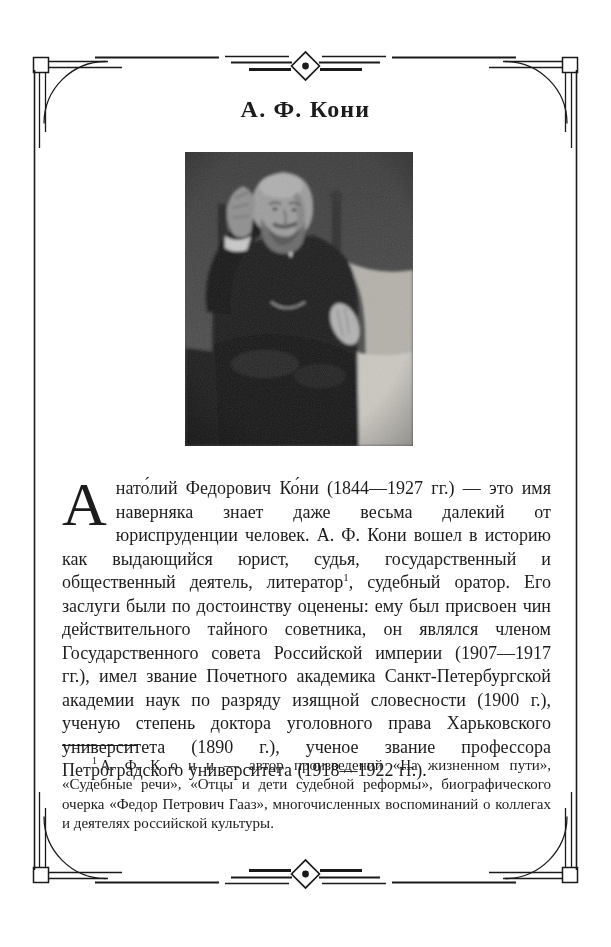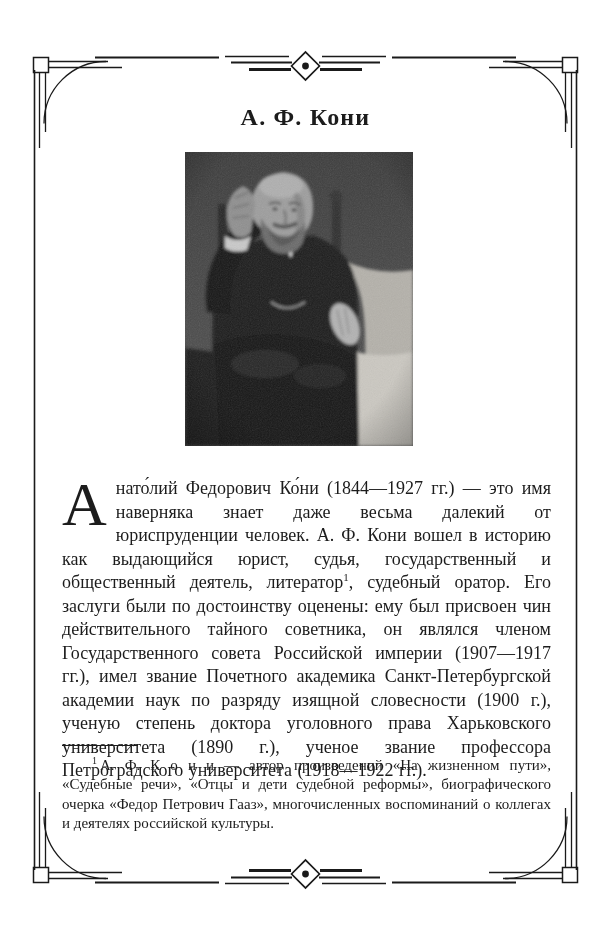--- a/index.html
+++ b/index.html
@@ -7,21 +7,21 @@
     width: 611px; height: 947px;
     background: #ffffff;
     font-family: "Liberation Serif", serif;
     color: #1c1c1c;
     position: relative;
     overflow: hidden;
   }
   .page { position: absolute; inset: 0; background: #ffffff; }
   .frame-svg { position: absolute; left: 0; top: 0; }
   .title {
-    position: absolute; top: 104px; left: 0; width: 611px;
+    position: absolute; top: 96px; left: 0; width: 611px;
     margin: 0; text-align: center;
     font-size: 24px; font-weight: bold; letter-spacing: 1.2px;
   }
   .photo {
     position: absolute; left: 185px; top: 152px;
     width: 228px; height: 294px; overflow: hidden;
   }
   .bodytext {
     position: absolute; left: 62px; top: 477px; width: 489px;
     margin: 0; font-size: 18px; line-height: 23.5px;

